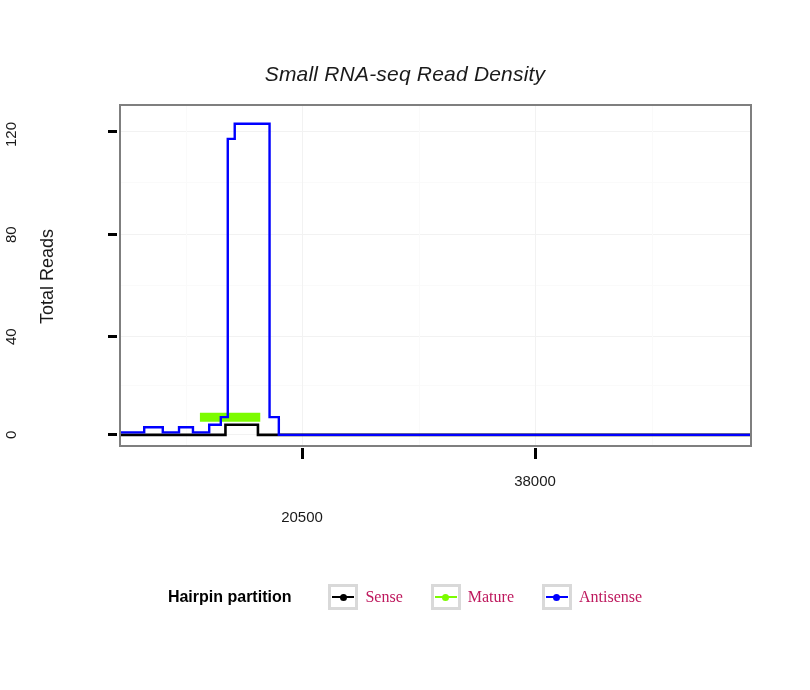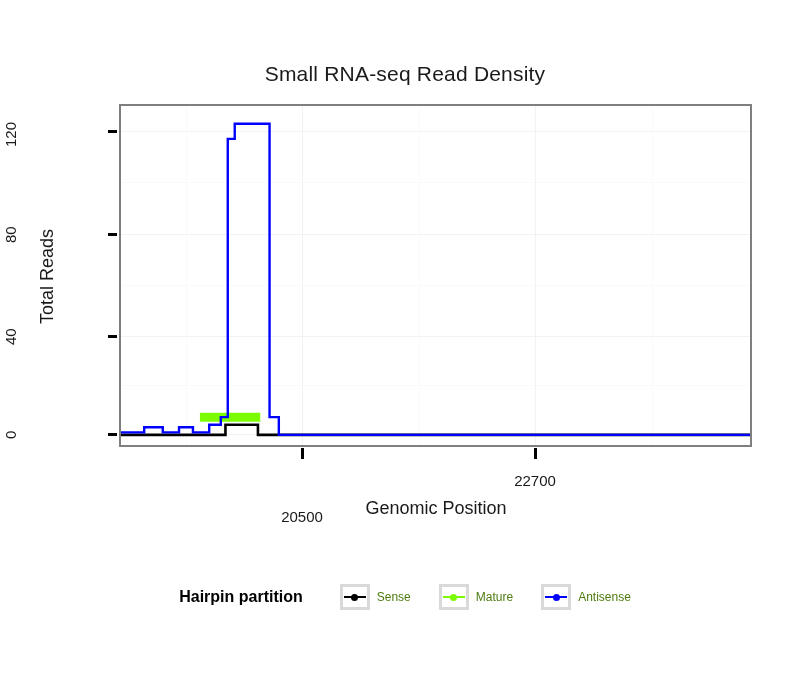--- a/index.html
+++ b/index.html
@@ -23,20 +23,21 @@
   }
   .chart-title {
     position: absolute;
     left: 0;
     top: 62px;
     width: 810px;
     text-align: center;
     font-size: 21px;
     color: #1a1a1a;
     letter-spacing: 0.2px;
+    font-style: italic;
   }
   .axis-title-y {
     position: absolute;
     left: 30px;
     top: 196px;
     width: 34px;
     height: 160px;
     font-size: 18px;
     color: #1a1a1a;
     writing-mode: vertical-rl;
@@ -170,51 +171,51 @@
     position: absolute;
     left: 50%;
     top: 50%;
     width: 7px;
     height: 7px;
     border-radius: 50%;
     margin-left: -3.5px;
     margin-top: -3.5px;
   }
   .legend-label {
-    font-size: 12px;
-    color: #4d7c0f;
+    font-size: 16px;
+    color: #be185d;
+    font-family: Liberation Serif, serif;
   }
 </style>
 </head>
 <body>
 
 <div id="canvas">
 
   <div class="chart-title">Small RNA-seq Read Density</div>
 
   <div class="axis-title-y">Total Reads</div>
-  <div class="axis-title-x">Genomic Position</div>
 
   <div class="ytick-label" style="top:424px; height:22px;">0</div>
   <div class="ytick-mark" style="left:108px; top:433px;"></div>
 
   <div class="ytick-label" style="top:324px; height:26px;">40</div>
   <div class="ytick-mark" style="left:108px; top:335px;"></div>
 
   <div class="ytick-label" style="top:222px; height:26px;">80</div>
   <div class="ytick-mark" style="left:108px; top:233px;"></div>
 
   <div class="ytick-label" style="top:115px; height:38px;">120</div>
   <div class="ytick-mark" style="left:108px; top:130px;"></div>
 
   <div class="xtick-mark" style="left:301px;"></div>
   <div class="xtick-label" style="left:257px;margin-top:36px;">20500</div>
 
   <div class="xtick-mark" style="left:534px;"></div>
-  <div class="xtick-label" style="left:490px;">22700</div>
+  <div class="xtick-label" style="left:490px;">38000</div>
 
   <div class="panel">
     <div class="panel-inner">
 
       <div class="gridline-major-h" style="top:328px;"></div>
       <div class="gridline-major-h" style="top:230px;"></div>
       <div class="gridline-major-h" style="top:128px;"></div>
       <div class="gridline-major-h" style="top:25px;"></div>
       <div class="gridline-minor-h" style="top:279px;"></div>
       <div class="gridline-minor-h" style="top:179px;"></div>

